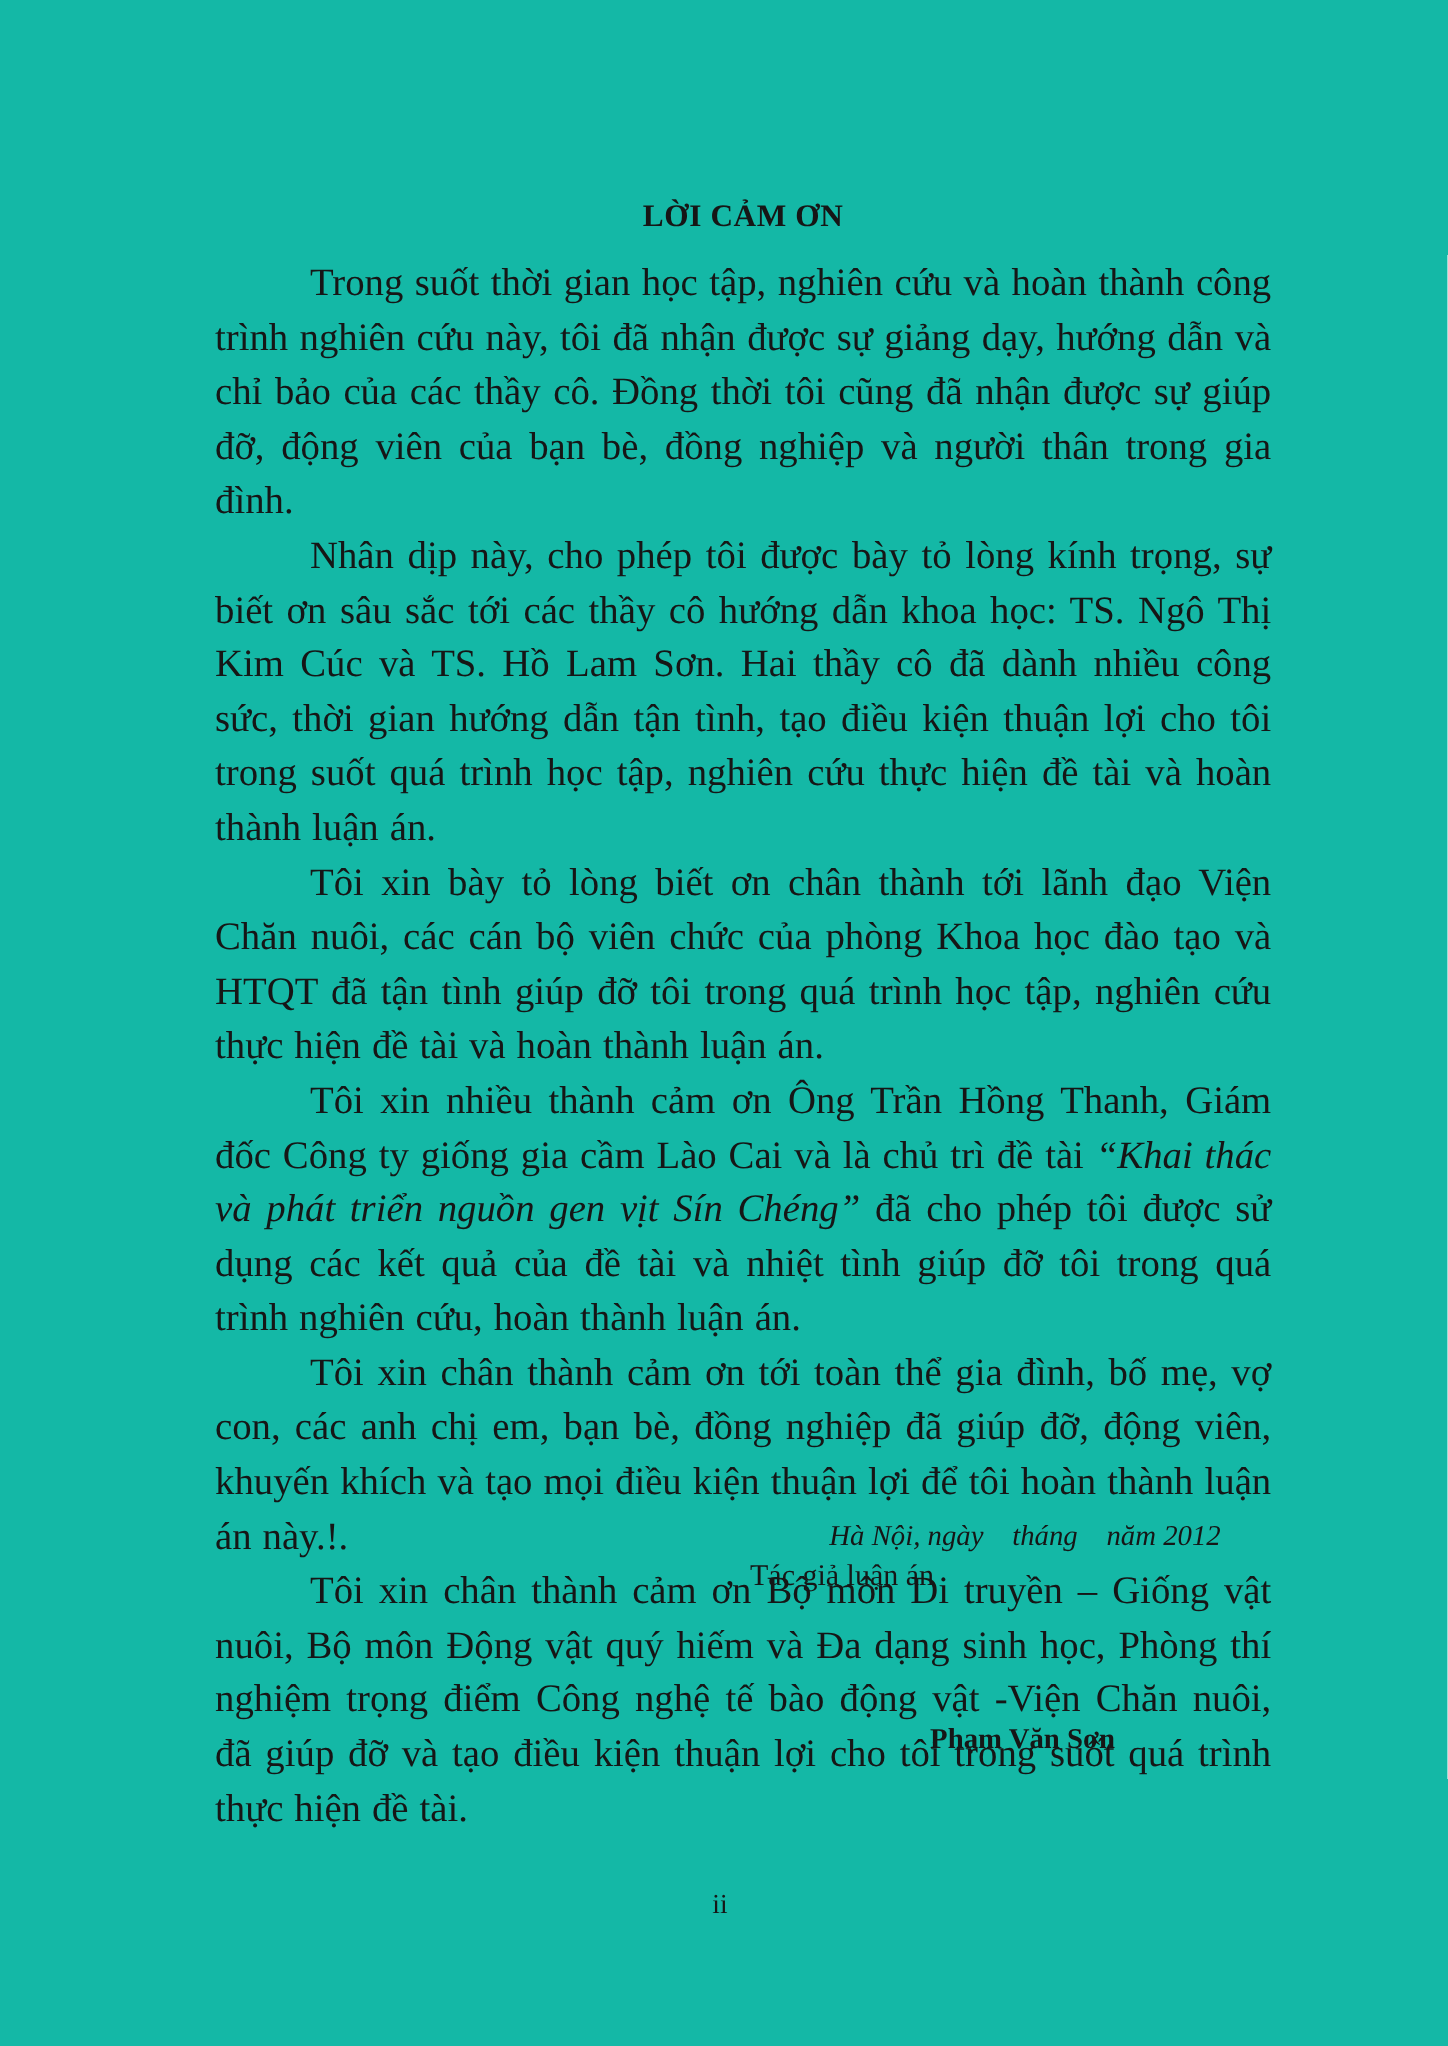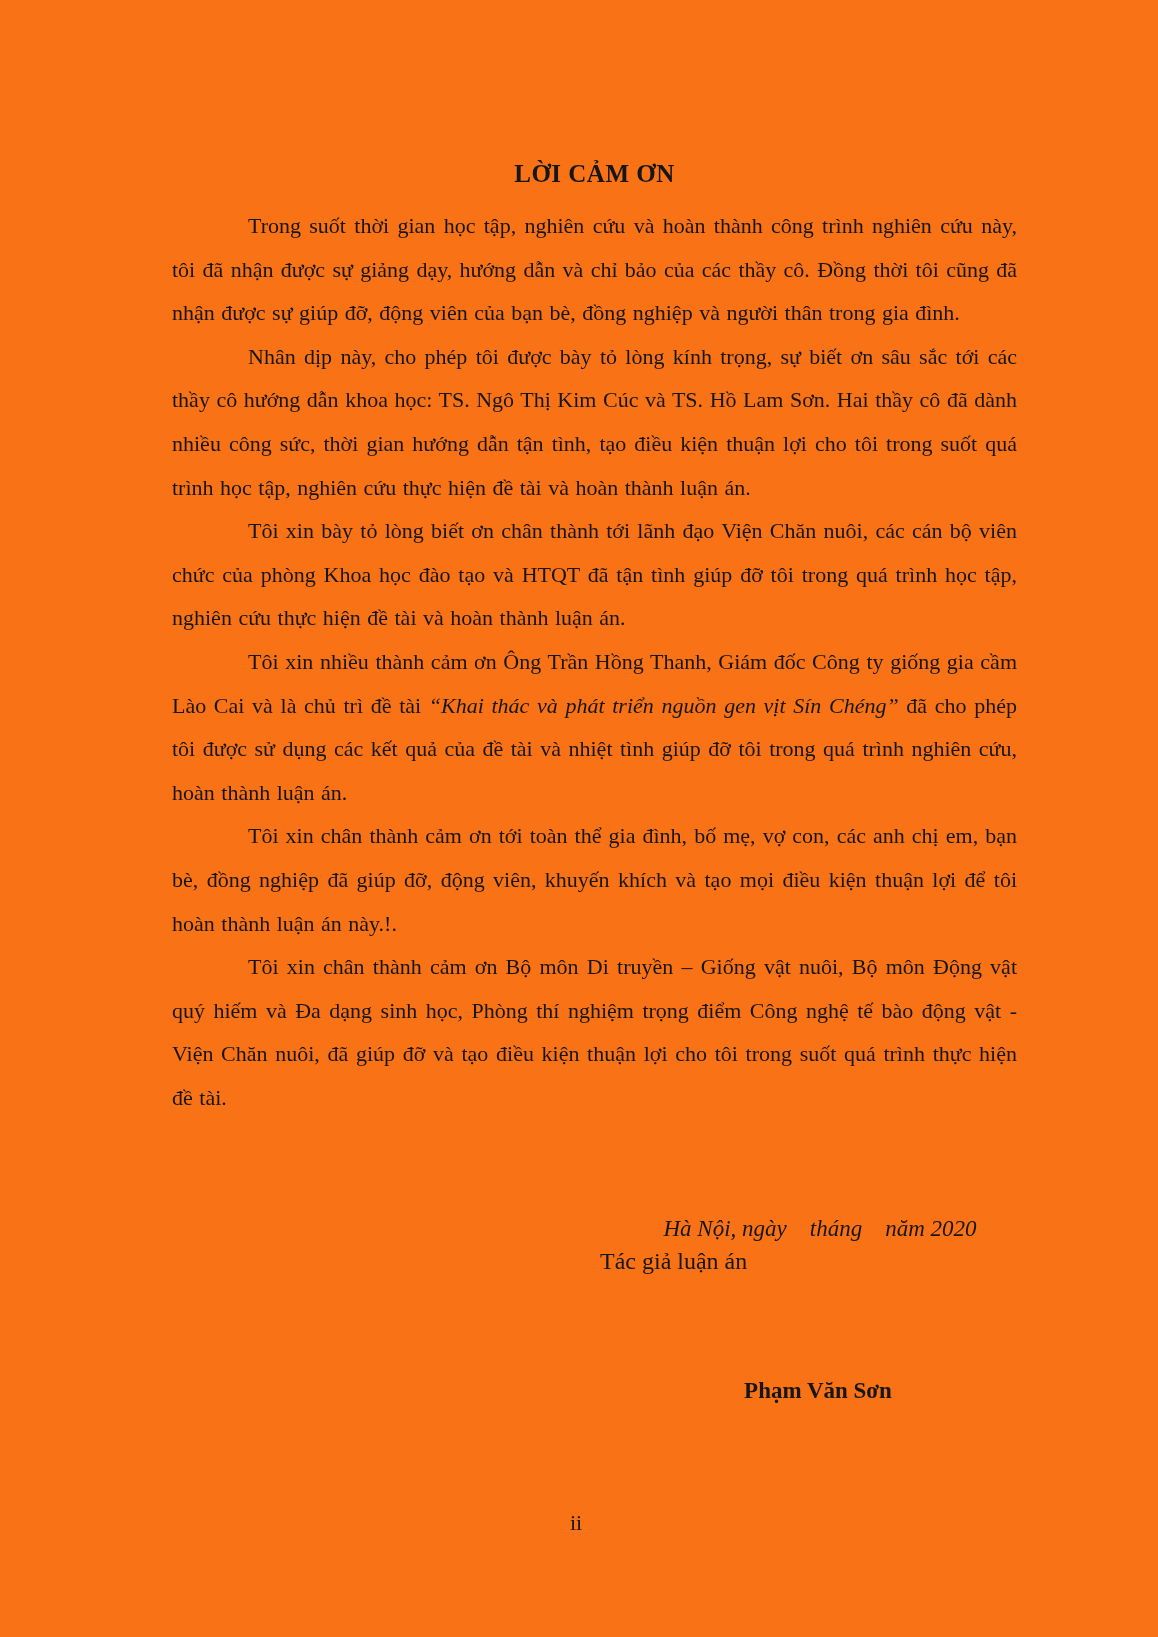--- a/index.html
+++ b/index.html
@@ -4,37 +4,37 @@
 <style>
   html, body {
     margin: 0;
     padding: 0;
     background: #ffffff;
   }
   .page {
     position: relative;
     width: 1158px;
     height: 1637px;
-    background: #f97316;
+    background: #14b8a6;
     box-sizing: border-box;
     padding: 158px 141px 0 172px;
     font-family: "Liberation Serif", "DejaVu Serif", serif;
     color: #161616;
     overflow: hidden;
   }
   .title {
     font-size: 25px;
     line-height: 32px;
     font-weight: bold;
     text-align: center;
     margin: 0 0 14px 0;
     letter-spacing: 0.5px;
   }
   .body-par {
-    font-size: 22px;
+    font-size: 31px;
     line-height: 43.6px;
     text-align: justify;
     text-indent: 76px;
     margin: 0;
     word-spacing: 1px;
   }
   .italic {
     font-style: italic;
   }
   .sig-date {
@@ -84,21 +84,21 @@
   <p class="body-par">Nhân dịp này, cho phép tôi được bày tỏ lòng kính trọng, sự biết ơn sâu sắc tới các thầy cô hướng dẫn khoa học: TS. Ngô Thị Kim Cúc và TS. Hồ Lam Sơn. Hai thầy cô đã dành nhiều công sức, thời gian hướng dẫn tận tình, tạo điều kiện thuận lợi cho tôi trong suốt quá trình học tập, nghiên cứu thực hiện đề tài và hoàn thành luận án.</p>
 
   <p class="body-par">Tôi xin bày tỏ lòng biết ơn chân thành tới lãnh đạo Viện Chăn nuôi, các cán bộ viên chức của phòng Khoa học đào tạo và HTQT đã tận tình giúp đỡ tôi trong quá trình học tập, nghiên cứu thực hiện đề tài và hoàn thành luận án.</p>
 
   <p class="body-par"><span>Tôi xin nhiều thành cảm ơn Ông Trần Hồng Thanh, Giám đốc Công ty giống gia cầm Lào Cai và là chủ trì đề tài </span><span class="italic">“Khai thác và phát triển nguồn gen vịt Sín Chéng”</span><span> đã cho phép tôi được sử dụng các kết quả của đề tài và nhiệt tình giúp đỡ tôi trong quá trình nghiên cứu, hoàn thành luận án.</span></p>
 
   <p class="body-par">Tôi xin chân thành cảm ơn tới toàn thể gia đình, bố mẹ, vợ con, các anh chị em, bạn bè, đồng nghiệp đã giúp đỡ, động viên, khuyến khích và tạo mọi điều kiện thuận lợi để tôi hoàn thành luận án này.!.</p>
 
   <p class="body-par">Tôi xin chân thành cảm ơn Bộ môn Di truyền – Giống vật nuôi, Bộ môn Động vật quý hiếm và Đa dạng sinh học, Phòng thí nghiệm trọng điểm Công nghệ tế bào động vật -Viện Chăn nuôi, đã giúp đỡ và tạo điều kiện thuận lợi cho tôi trong suốt quá trình thực hiện đề tài.</p>
 
-  <div class="sig-date">Hà Nội, ngày    tháng    năm 2020</div>
+  <div class="sig-date">Hà Nội, ngày    tháng    năm 2012</div>
 
   <div class="sig-role">Tác giả luận án</div>
 
   <div class="author-name">Phạm Văn Sơn</div>
 
   <div class="page-number">ii</div>
 
 </div>
 
 </body></html>

